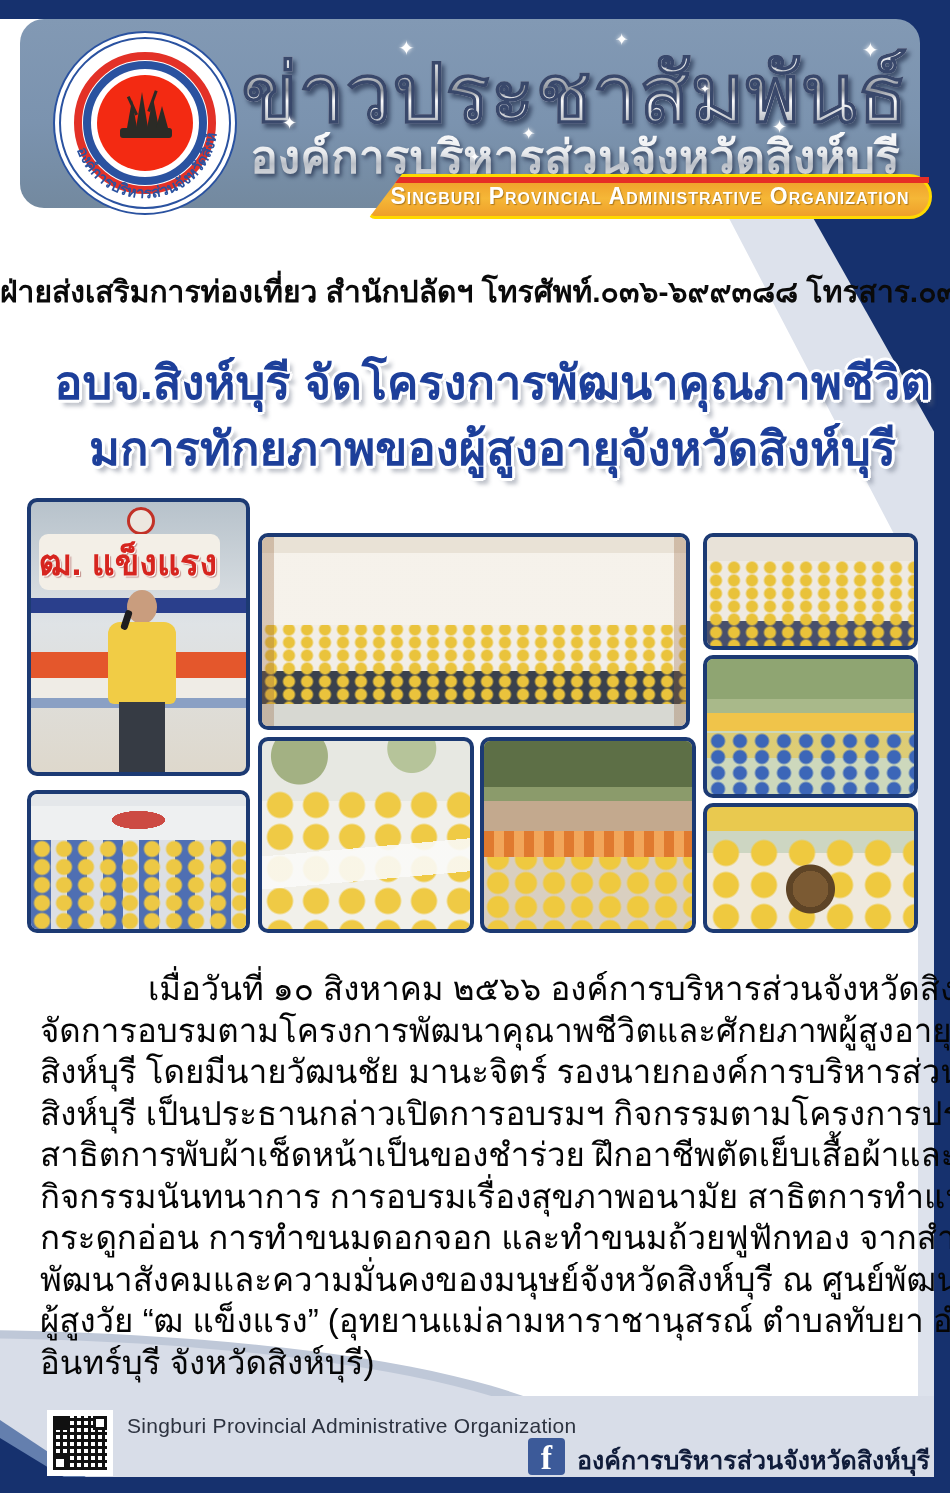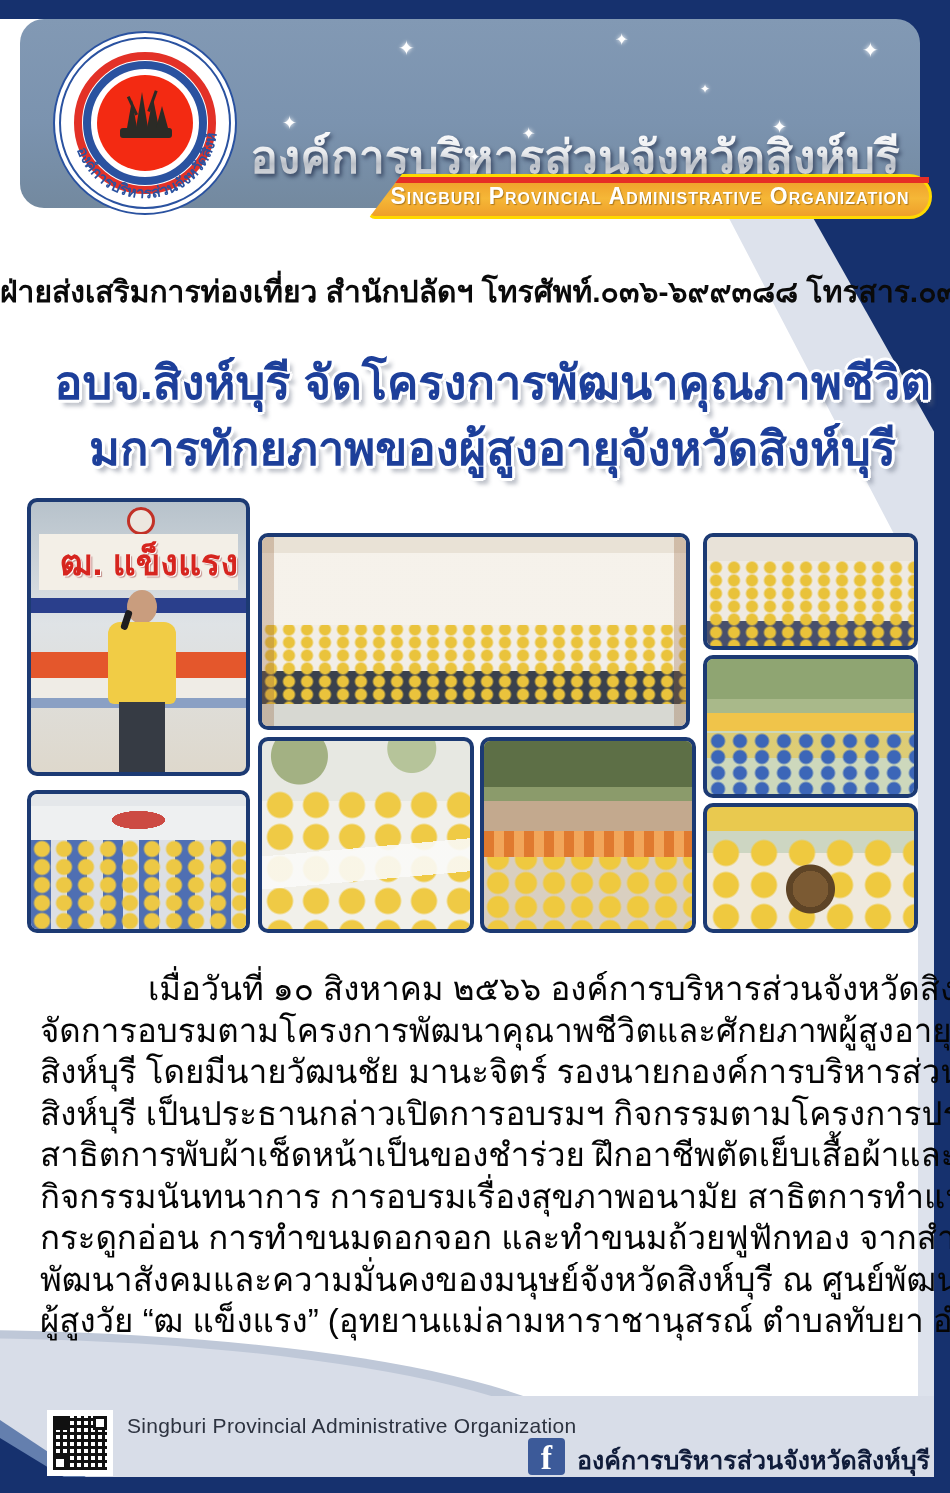--- a/index.html
+++ b/index.html
@@ -65,22 +65,22 @@
       background:radial-gradient(circle at calc(var(--cellx,18px)/2) calc(var(--celly,13px)/2),
                  var(--dot,#eec63e) 0 var(--dr,5px),transparent calc(var(--dr,5px) + 2px)) 0 0/var(--cellx,18px) var(--celly,13px),
                  var(--crowdbase,none);}
   .ph::before{content:"";position:absolute;inset:0;z-index:2;background:var(--scene,none);}
 
   .p1{left:27px;top:498px;width:223px;height:278px;
       --base:linear-gradient(180deg,#b7c2cb 0%,#dfe3e6 45%,#ded8cc 100%);
       --scene:linear-gradient(180deg,transparent 0 150px,#e4572c 150px 176px,#efece6 176px 196px,#8aa0c4 196px 206px,transparent 206px);}
   .p1 .emblem{position:absolute;left:96px;top:5px;width:22px;height:22px;border-radius:50%;
       border:3px solid #c23127;background:#ece7df;z-index:3;}
-  .p1 .sign{position:absolute;left:8px;top:32px;width:199px;height:56px;background:#f3efe7;z-index:3;
-      display:flex;align-items:center;justify-content:flex-end;border-radius:0;}
+  .p1 .sign{position:absolute;left:8px;top:32px;width:181px;height:56px;background:#f3efe7;z-index:3;
+      display:flex;align-items:center;justify-content:flex-start;border-radius:9px;}
   .p1 .sign-text{color:#d6251f;font-weight:800;font-size:36px;white-space:nowrap;
       text-shadow:1px 1px 0 #fff,2px 2px 1px rgba(120,0,0,.4);}
   .p1 .strip{position:absolute;left:0;top:96px;width:100%;height:15px;background:#2a3f8c;z-index:3;}
   .p1 .m-head{position:absolute;left:96px;top:88px;width:30px;height:34px;border-radius:50%;background:#c99d7e;z-index:4;}
   .p1 .m-mic{position:absolute;left:92px;top:108px;width:7px;height:20px;background:#1d1d1f;border-radius:3px;
       transform:rotate(18deg);z-index:5;}
   .p1 .m-shirt{position:absolute;left:77px;top:120px;width:68px;height:82px;background:#f1cc45;
       border-radius:12px 12px 6px 6px;z-index:4;}
   .p1 .m-pants{position:absolute;left:88px;top:200px;width:46px;height:70px;background:#363b44;z-index:4;}
 
@@ -185,20 +185,21 @@
         <polygon points="104,98 110,76 116,98"></polygon>
         <rect x="79" y="66" width="3" height="20" transform="rotate(-25 80 76)"></rect>
         <rect x="99" y="60" width="3" height="22" transform="rotate(20 100 71)"></rect>
       </g>
       <path id="ringpath" d="M 22,108 A 72,72 0 0 0 164,108" fill="none"></path>
       <text font-size="15" font-weight="bold" fill="#2a52a0">
         <textPath href="#ringpath" startOffset="6%">องค์การบริหารส่วนจังหวัดสิงห์บุรี</textPath>
       </text>
     </svg>
   </div>
+  <div class="news-title">ข่าวประชาสัมพันธ์</div>
   <div class="org-subtitle">องค์การบริหารส่วนจังหวัดสิงห์บุรี</div>
   <span class="sparkle" style="left:398px;top:36px;font-size:20px;"></span>
   <span class="sparkle" style="left:615px;top:30px;font-size:16px;"></span>
   <span class="sparkle" style="left:862px;top:38px;font-size:20px;"></span>
   <span class="sparkle" style="left:282px;top:112px;font-size:18px;"></span>
   <span class="sparkle" style="left:522px;top:124px;font-size:16px;"></span>
   <span class="sparkle" style="left:772px;top:116px;font-size:18px;"></span>
   <span class="sparkle" style="left:700px;top:82px;font-size:12px;"></span>
   <span class="sparkle" style="left:470px;top:150px;font-size:12px;"></span>
   <div class="en-banner">
@@ -244,20 +245,21 @@
       <div class="body-line">สาธิตการพับผ้าเช็ดหน้าเป็นของชำร่วย ฝึกอาชีพตัดเย็บเสื้อผ้าและหัตถกรรม</div>
 
       <div class="body-line">กิจกรรมนันทนาการ การอบรมเรื่องสุขภาพอนามัย สาธิตการทำแหนมหมู</div>
 
       <div class="body-line">กระดูกอ่อน การทำขนมดอกจอก และทำขนมถ้วยฟูฟักทอง จากสำนักงาน</div>
 
       <div class="body-line">พัฒนาสังคมและความมั่นคงของมนุษย์จังหวัดสิงห์บุรี ณ ศูนย์พัฒนาศักยภาพ</div>
 
       <div class="body-line">ผู้สูงวัย “ฒ แข็งแรง” (อุทยานแม่ลามหาราชานุสรณ์ ตำบลทับยา อำเภอ</div>
 
+      <div class="body-line">อินทร์บุรี จังหวัดสิงห์บุรี)</div>
     </div>
 
   <div class="qr-tile">
     <div class="qr">
         <span class="eye3"></span>
       </div>
   </div>
   <div class="footer-org">Singburi Provincial Administrative Organization</div>
   <div class="fb-icon"></div>
   <div class="fb-text">องค์การบริหารส่วนจังหวัดสิงห์บุรี</div>

